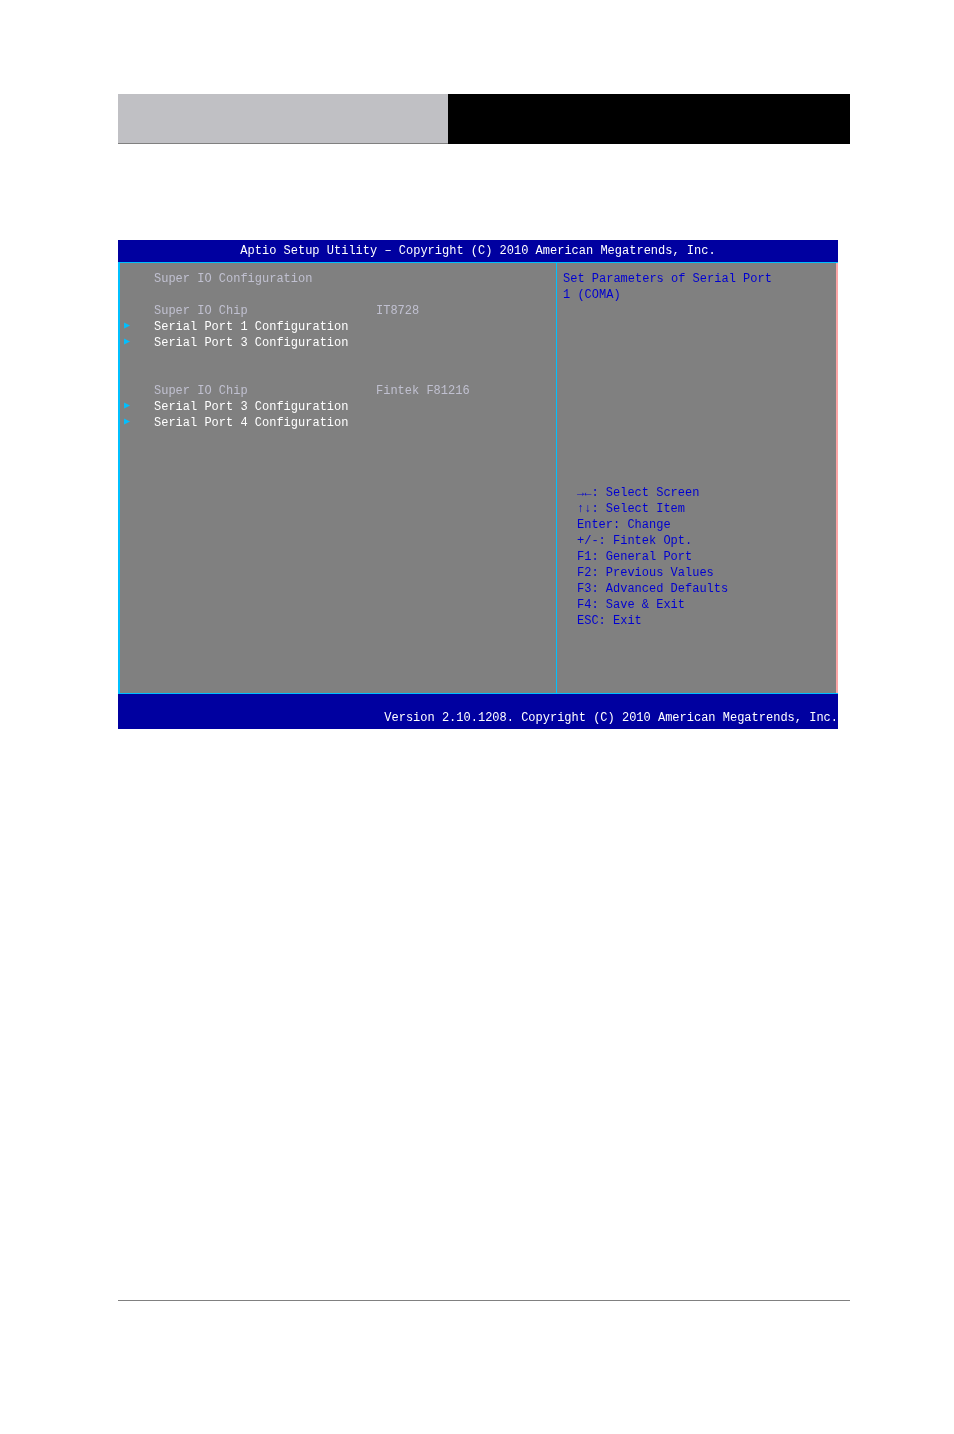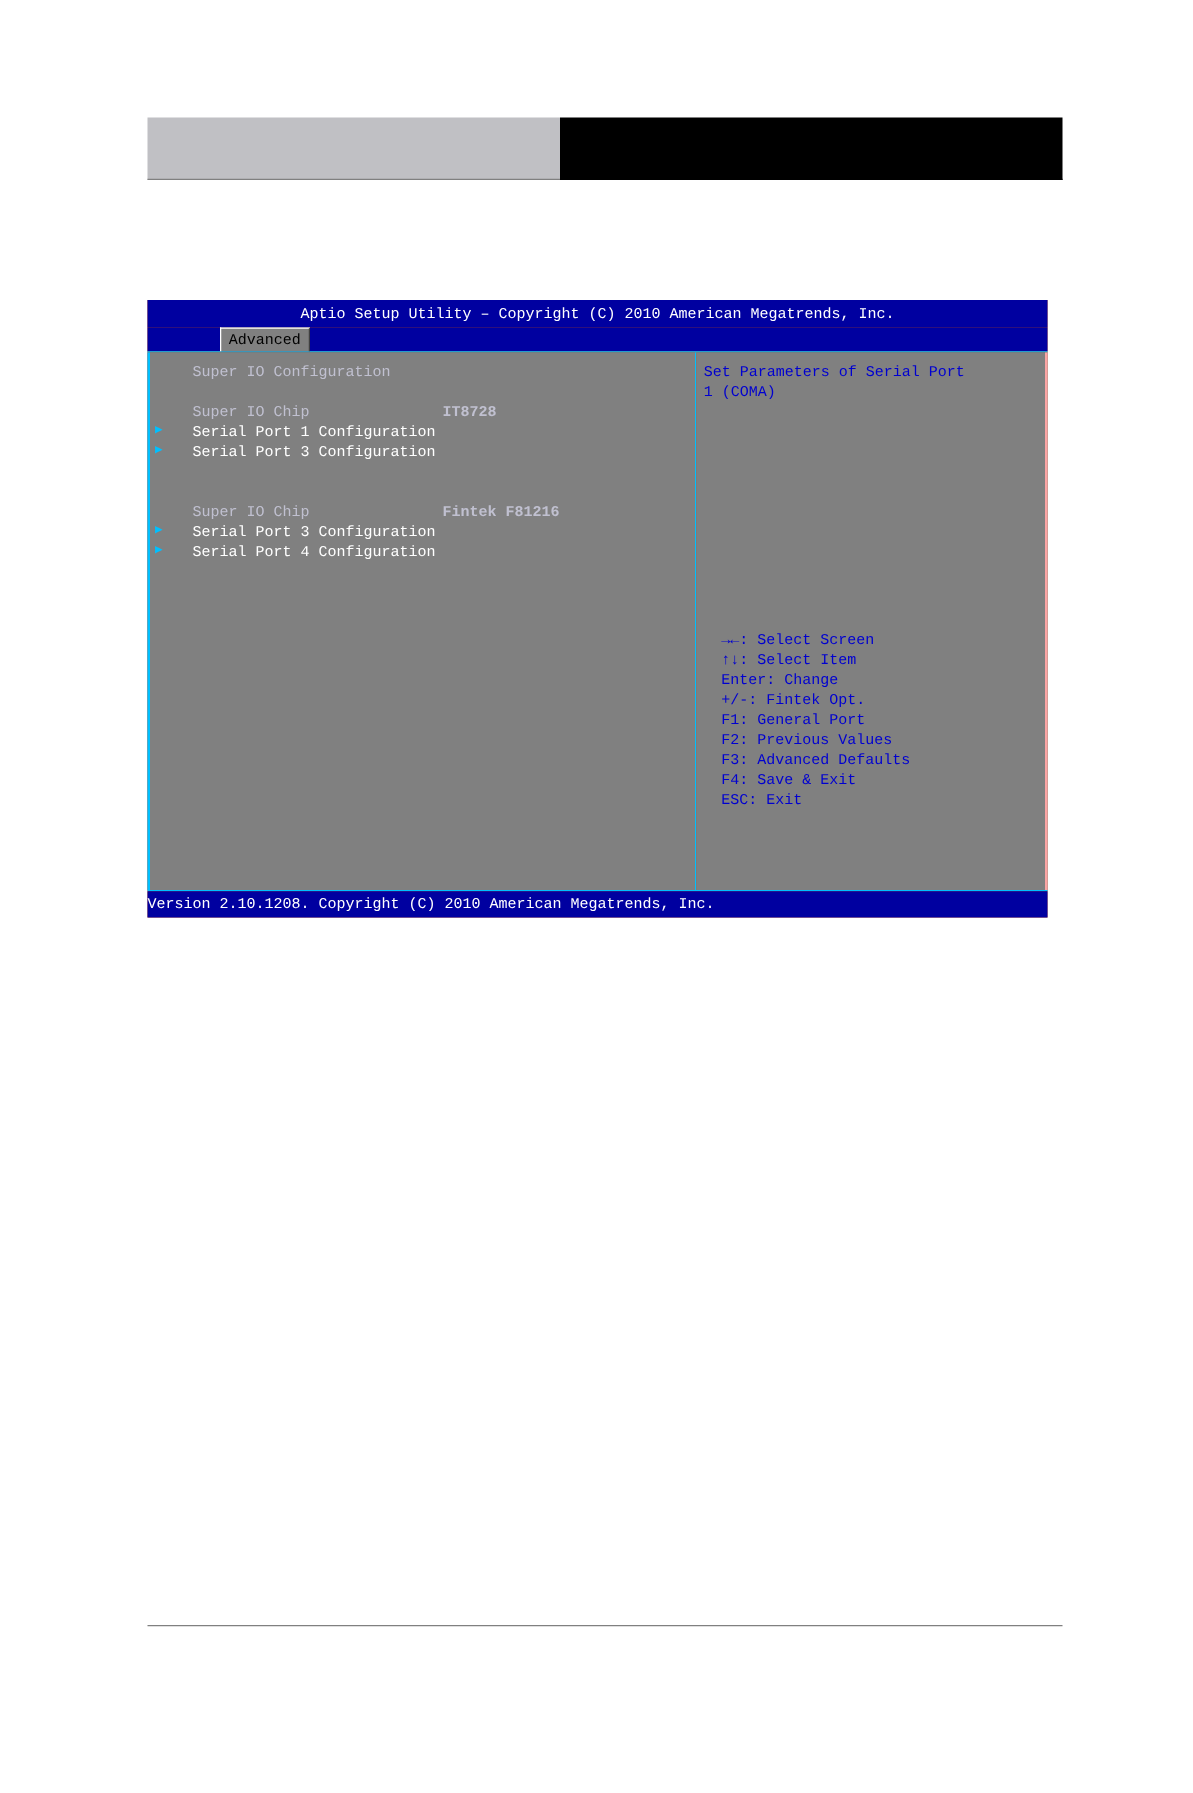--- a/index.html
+++ b/index.html
@@ -27,21 +27,21 @@
     .header-right {
       flex: 1;
       background: #000;
       border-bottom: 1px solid #000;
     }
     .bios-screen {
       position: absolute;
       top: 240px;
       left: 118px;
       width: 720px;
-      background: #c2410c;
+      background: #c4b5fd;
       font-family: "Courier New", monospace;
       font-size: 12px;
       color: #fff;
     }
     .bios-title {
       background: #0000a0;
       color: #fff;
       text-align: center;
       padding: 4px 0;
     }
@@ -108,46 +108,43 @@
       left: 20px;
       color: #0000d0;
     }
     .nav-help div {
       line-height: 16px;
       white-space: pre;
     }
     .bios-footer {
       background: #0000a0;
       color: #fff;
-      text-align: left;
-      padding: 3px 0 4px 0;
+      text-align: right;
+      padding: 17px 0 4px 0;
     }
     .page-bottom-bar {
       position: absolute;
       top: 1300px;
       left: 118px;
       width: 732px;
       border-top: 1px solid #808080;
       height: 60px;
     }
-    .val { display: inline-block; position: absolute; left: 234px; font-weight: bold; }
+    .val { display: inline-block; position: absolute; left: 256px; }
   </style>
 </head>
 <body>
 
 <div class="header-bar">
   <div class="header-left"></div>
   <div class="header-right"></div>
 </div>
 
 <div class="bios-screen">
   <div class="bios-title">Aptio Setup Utility – Copyright (C) 2010 American Megatrends, Inc.</div>
-  <div class="tab-row">
-    <span class="tab">Advanced</span>
-  </div>
   <div class="bios-body">
     <div class="bios-left">
       <div class="row">
           <div class="bline">Super IO Configuration</div>
         </div>
       <div class="row">
           <div class="bline">&nbsp;</div>
         </div>
       <div class="row">
         <div class="bline"><span>Super IO Chip</span><span class="val">IT8728</span></div>

